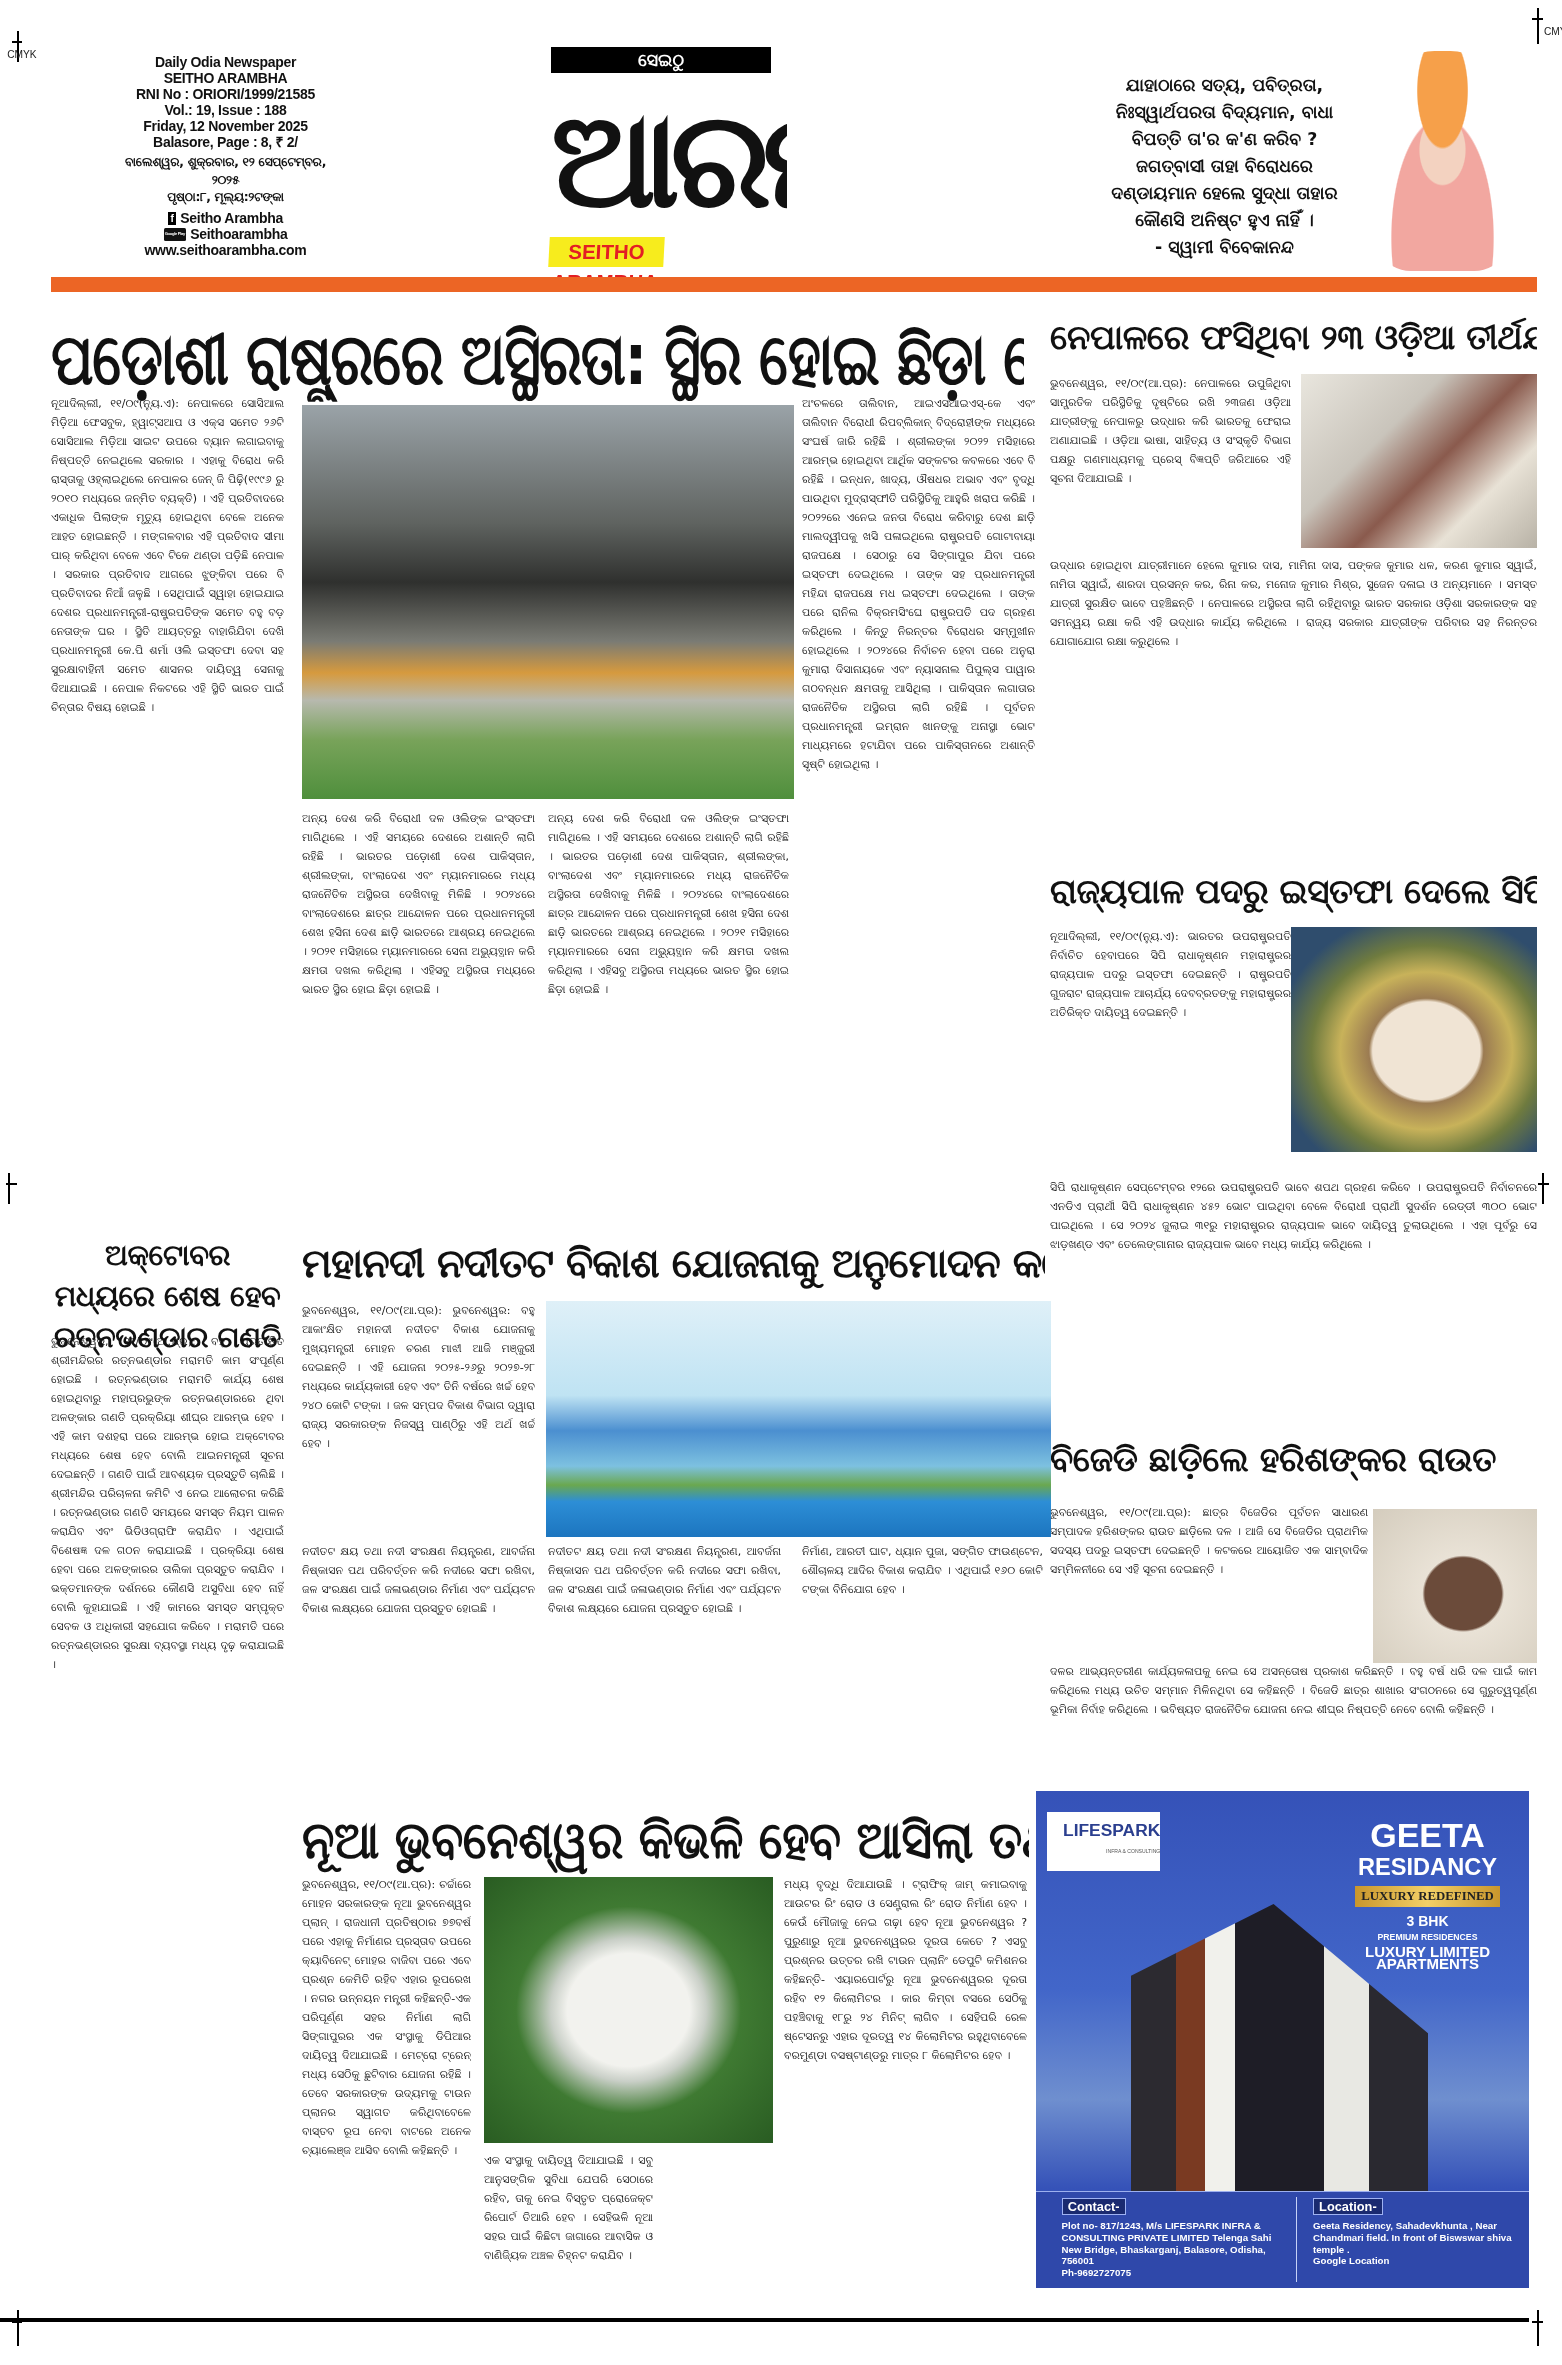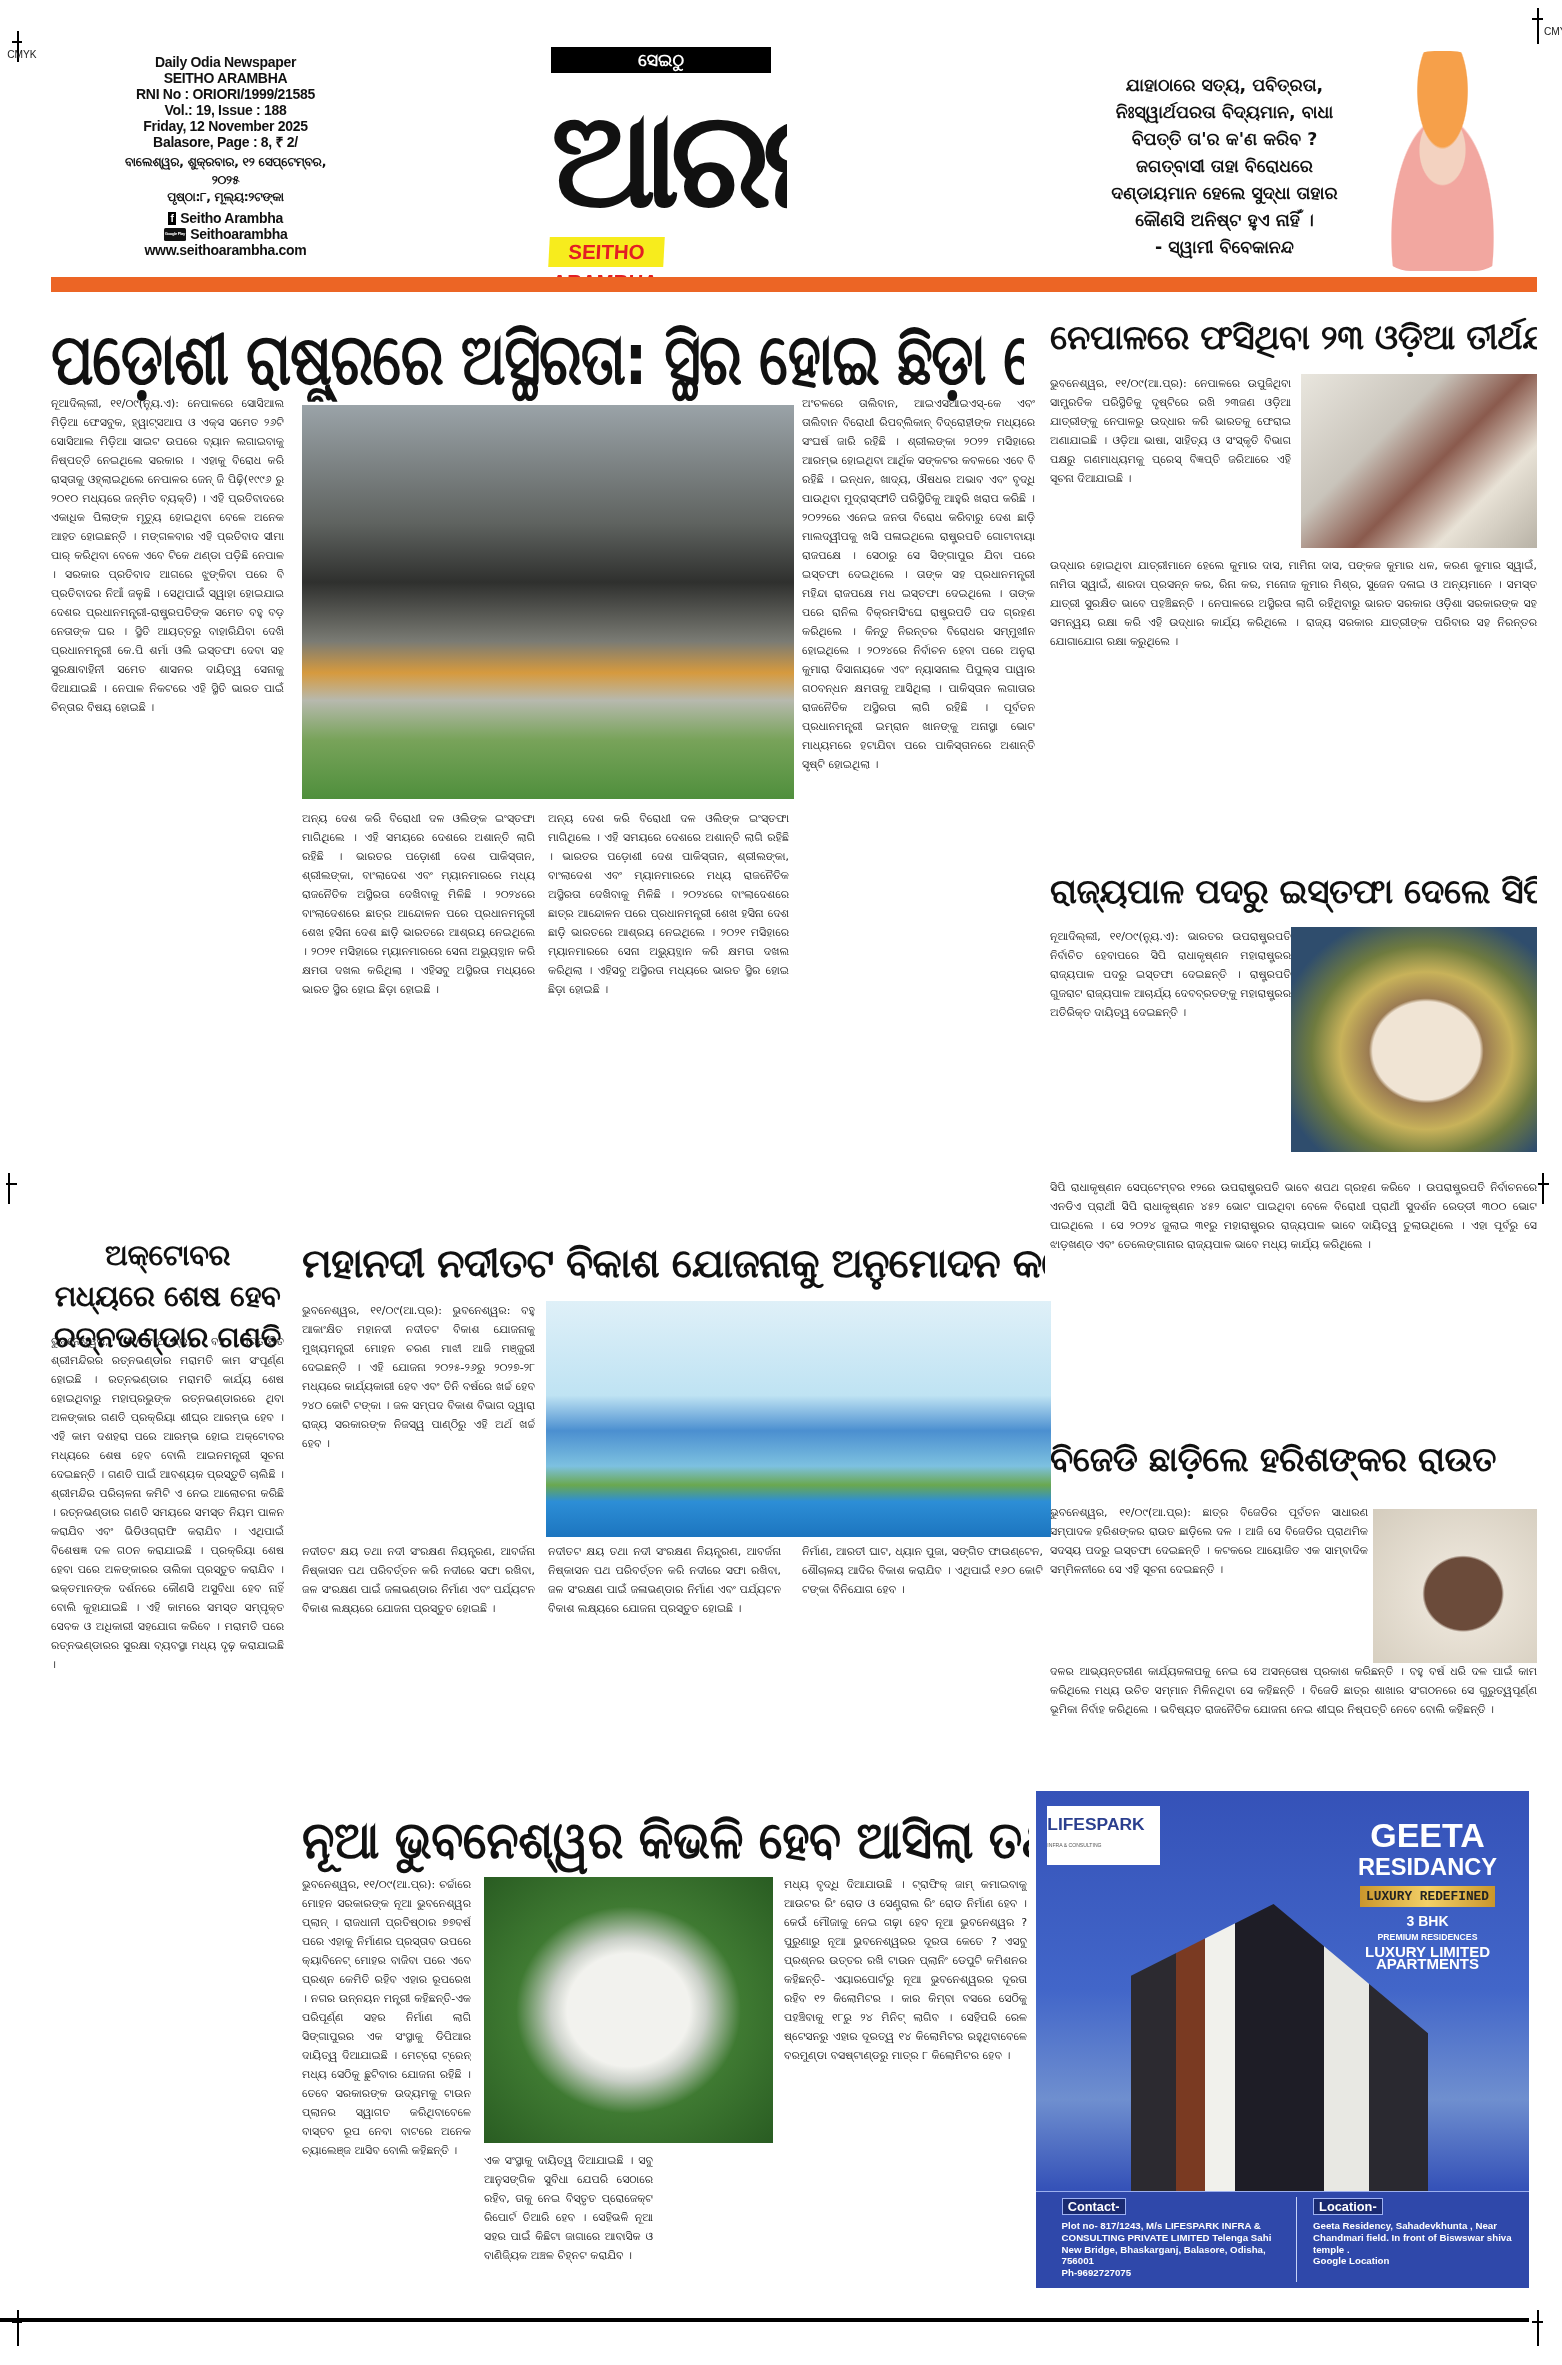--- a/index.html
+++ b/index.html
@@ -25,24 +25,24 @@
 .h-side{left:1050px;top:312px;width:487px;height:51px;font-size:34px;line-height:51px}
 .body-col{font-size:11px;line-height:19px;text-align:justify;overflow:hidden;color:#111}
 .photo{overflow:hidden}
 .ph-fire{background:linear-gradient(180deg,#9aa3a8 0%,#5f6360 30%,#2f302e 45%,#7a7b74 60%,#d69a3e 68%,#b7b9ae 75%,#78a35a 85%,#4f8f3c 100%)}
 .ph-bus{background:linear-gradient(135deg,#e9e6de 0%,#c9c4bb 35%,#8a5a4d 55%,#e8e2d6 75%,#b8b2a6 100%)}
 .ph-cp{background:radial-gradient(ellipse at 55% 55%,#f0e4d4 0 28%,#9b7b52 30%,#c8b25a 45%,#6f7b3f 60%,#2f4d6d 80%)}
 .ph-hari{background:radial-gradient(ellipse at 55% 55%,#6b4b3a 0 30%,#e9e2d6 32%,#d4ccbd 100%)}
 .ph-bridge{background:linear-gradient(180deg,#dff0f8 0%,#bfe3f3 40%,#4b8fd0 55%,#7dc1e0 70%,#6aa84f 78%,#2d8ed6 85%,#1c75bf 100%)}
 .ph-apt{background:radial-gradient(ellipse at 50% 50%,#f2f2ee 0 30%,#c9cfc7 38%,#3f7a32 55%,#295c22 100%)}
 .ad{left:1036px;top:1791px;width:493px;height:497px;background:linear-gradient(180deg,#3552b8 0%,#4266c9 40%,#6f8fcf 62%,#3552b8 80%,#2e48a8 100%)}
-.ad-logo{left:11.3px;top:15px;width:113px;height:59px;background:#fff;color:#2b3f8f;font-family:"Liberation Sans",sans-serif;font-weight:bold;font-size:17.4px;line-height:36px;text-align:left}
+.ad-logo{left:11.3px;top:21px;width:113px;height:59px;background:#fff;color:#2b3f8f;font-family:"Liberation Sans",sans-serif;font-weight:bold;font-size:17.4px;line-height:36px;text-align:right}
 .ad-logo small{display:block;font-size:5.1px;line-height:7.2px;color:#555;font-weight:normal}
 .ad-title{left:307px;top:25.6px;width:169px;text-align:center;color:#fff;font-family:"Liberation Sans",sans-serif;font-weight:bold}
-.ad-badge{display:inline-block;background:linear-gradient(90deg,#c9962c,#f3d067,#c9962c);color:#222;font-family:Liberation Mono, monospace;font-size:12.8px;padding:3.1px 6.1px;margin:5.1px 0}
+.ad-badge{display:inline-block;background:linear-gradient(90deg,#c9962c,#f3d067,#c9962c);color:#222;font-family:Liberation Serif, serif;font-size:12.8px;padding:3.1px 6.1px;margin:5.1px 0}
 .ad-bldg{left:95px;top:113px;width:297px;height:287px;background:linear-gradient(90deg,#2c2a30 0 15%,#7a3a22 15% 25%,#f1f1ec 25% 35%,#1e1d26 35% 65%,#e8e8e3 65% 80%,#2a2930 80%);clip-path:polygon(0 25%,48% 0,100% 45%,100% 100%,0 100%)}
 .ad-foot{left:0;top:400px;width:493px;height:97px;background:#2f48aa;border-top:1px solid #9db0ef;color:#fff;font-family:Liberation Sans, sans-serif}
 .ad-btn{display:inline-block;border:0.5px solid #9fb2f2;background:#1a2a70;font-weight:bold;font-size:12.8px;padding:1.5px 5.1px;margin-bottom:5.1px}
 .ad-col{position:absolute;top:6.1px;font-size:9.7px;line-height:11.8px;font-weight:bold}
 .bottom-rule{left:0;top:2318px;width:1529px;height:4.1px;background:#000}
 </style>
 </head>
 <body>
 
 <div class="reg" style="left:17px;top:31px;height:31px"></div>

